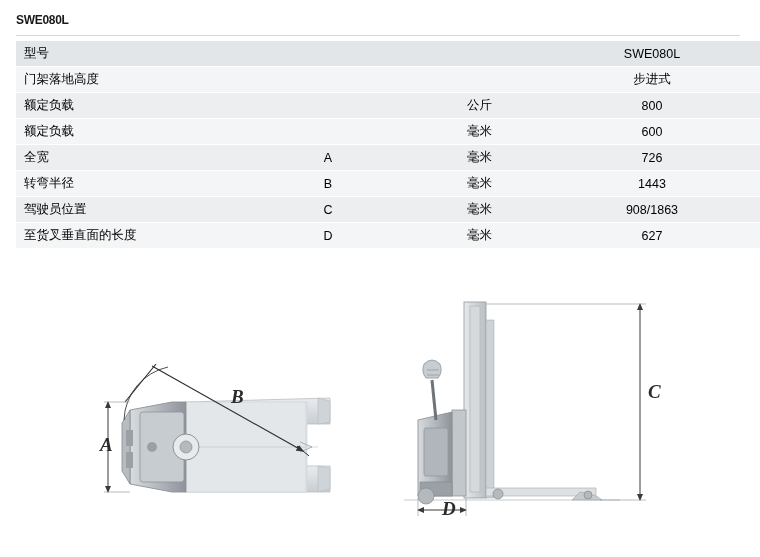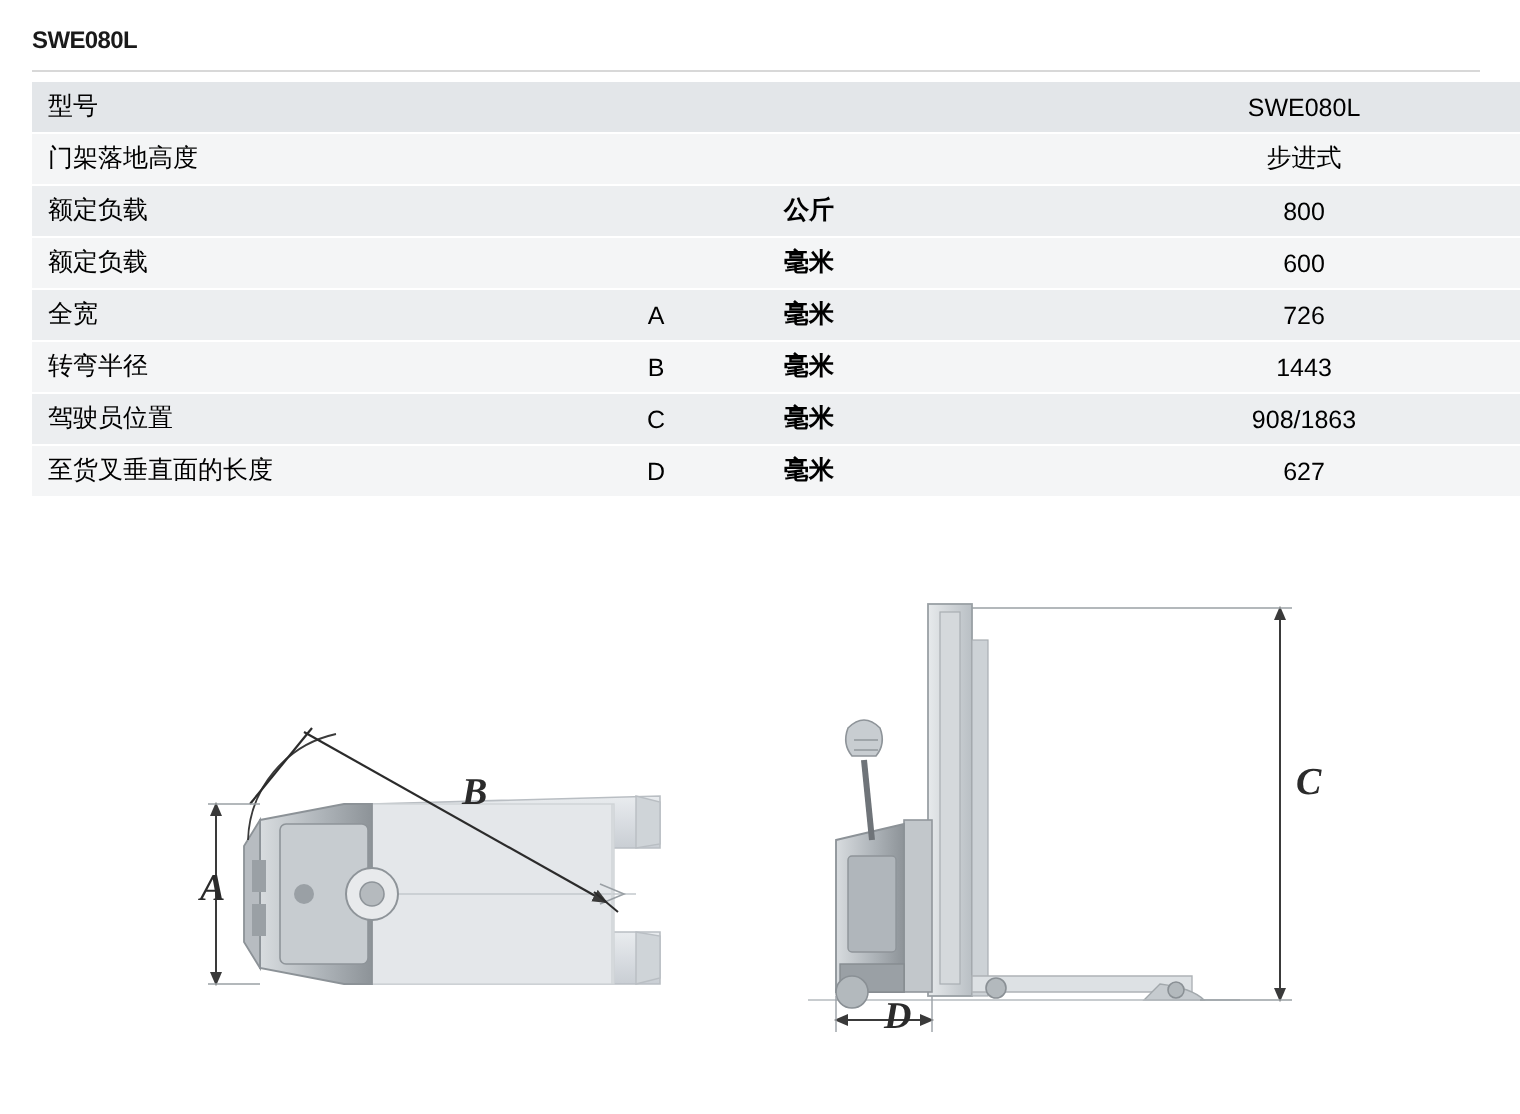--- a/index.html
+++ b/index.html
@@ -50,21 +50,21 @@
   }
   .spec-table td {
     height: 25px;
     padding: 0 8px;
     border-bottom: 1px solid #ffffff;
     vertical-align: middle;
     color: #000000;
   }
   .col-label   { width: 240px; }
   .col-letter  { width: 96px;  text-align: center; }
-  .col-unit    { width: 100px; text-align: left; font-weight: bold; }
+  .col-unit    { width: 100px; text-align: right; }
   .col-value   { width: 288px; text-align: center; }
 
   .spec-table tr.band-a td { background: #eceef0; }
   .spec-table tr.band-b td { background: #f4f5f6; }
 
   
   .sep {
     position: absolute;
     top: 41px;
     width: 1px;

